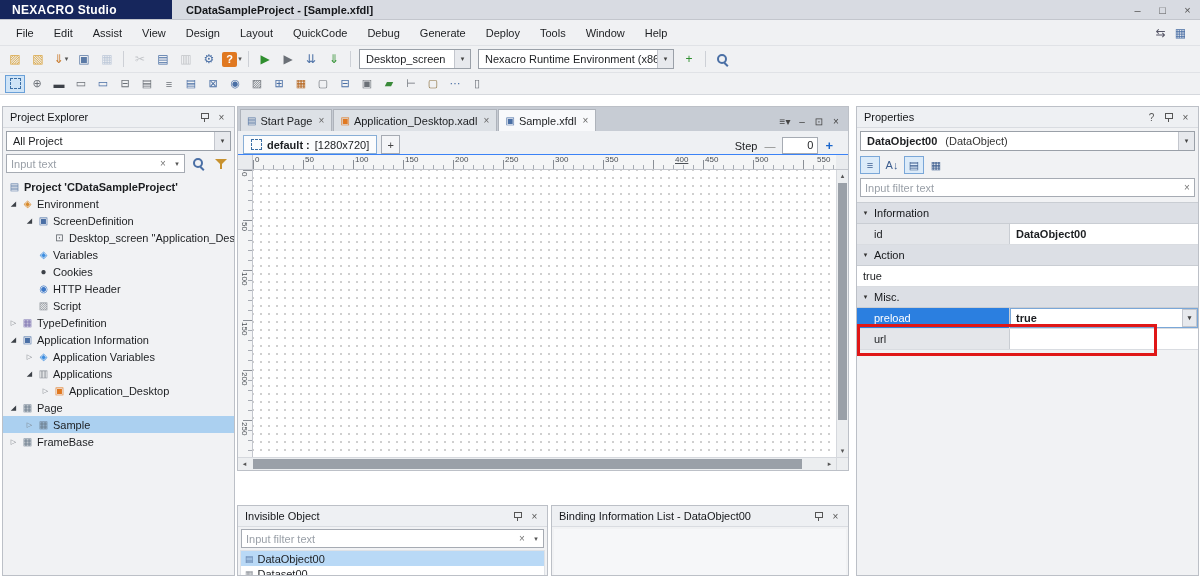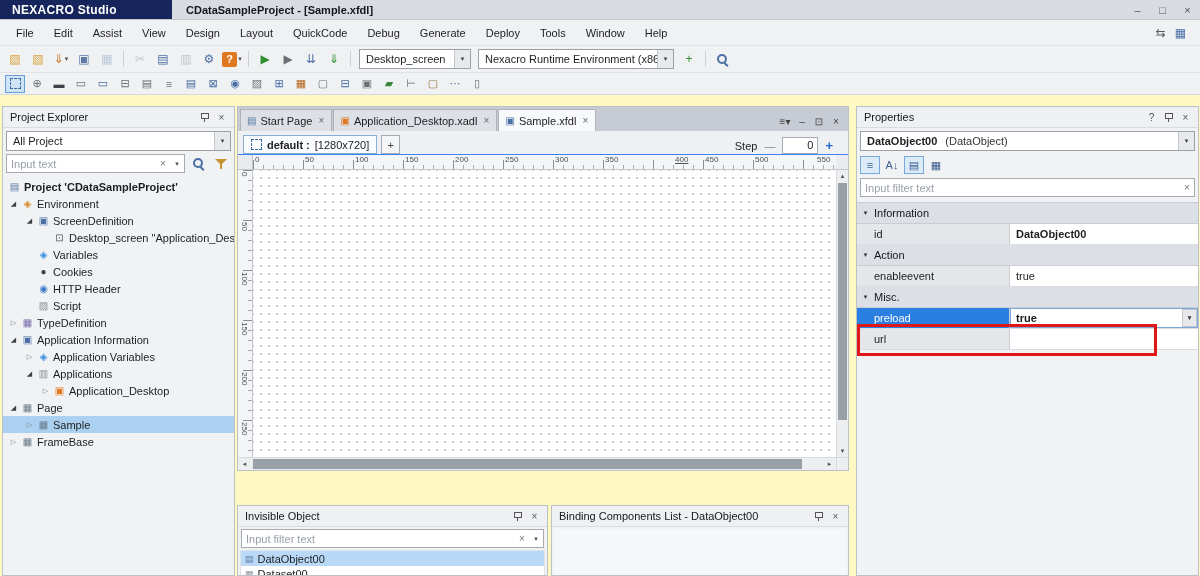--- a/index.html
+++ b/index.html
@@ -1,18 +1,18 @@
 <!DOCTYPE html>
 <html><head>
 <meta charset="utf-8">
 <style>
   *{box-sizing:border-box;margin:0;padding:0}
   html,body{width:1200px;height:576px;overflow:hidden}
   body{font-family:"Liberation Sans",sans-serif;font-size:11px;color:#1c1e21;background:#e7e9ed}
-  .app{position:relative;width:1200px;height:576px;background:#fef9c3;overflow:hidden}
+  .app{position:relative;width:1200px;height:576px;background:#ffffff;overflow:hidden}
 
   
   .titlebar{display:flex;height:20px;background:#d8dbe2;border-bottom:1px solid #c3c6cd;align-items:stretch}
   .logo{width:172px;background:#16265c;color:#fff;font-weight:bold;font-size:12px;display:flex;align-items:center;padding-left:12px;letter-spacing:.3px}
   .title{display:flex;align-items:center;padding-left:14px;font-weight:bold;color:#15171a}
   .win-controls{margin-left:auto;display:flex}
   .win-btn{width:25px;display:flex;align-items:center;justify-content:center;color:#555;font-size:11px}
 
   
   .menubar{display:flex;align-items:center;height:26px;background:#f0f1f3;border-bottom:1px solid #e0e2e6;padding:0 6px}
@@ -613,21 +613,21 @@
         </div>
         <div class="list-item">
           <span class="li-icon" style="color: rgb(138, 143, 150);">▦</span>
           <span>Dataset00</span>
         </div>
       </div>
   </div>
 
   <div class="side-panel binding-panel">
     <div class="panel-header">
-      <span class="panel-title">Binding Components List - DataObject00</span>
+      <span class="panel-title">Binding Information List - DataObject00</span>
       <span class="panel-hbtn">
           <span class="pin"></span>
         </span>
       <span class="panel-hbtn">×</span>
     </div>
     <div class="binding-body"></div>
   </div>
 
   <div class="side-panel props-panel">
     <div class="panel-header">
@@ -663,21 +663,20 @@
         </div>
         <div class="prop-row">
           <div class="prop-name">id</div>
           <div class="prop-value bold">DataObject00</div>
         </div>
         <div class="prop-section">
           <span class="ps-exp">▾</span>
           <span class="ps-title">Action</span>
         </div>
         <div class="prop-row">
-          <div class="prop-name">enableevent</div>
           <div class="prop-value">true</div>
         </div>
         <div class="prop-section">
           <span class="ps-exp">▾</span>
           <span class="ps-title">Misc.</span>
         </div>
         <div class="prop-row sel">
           <div class="prop-name">preload</div>
           <div class="prop-value bold">true<span class="pv-combo">▾</span></div>
         </div>

